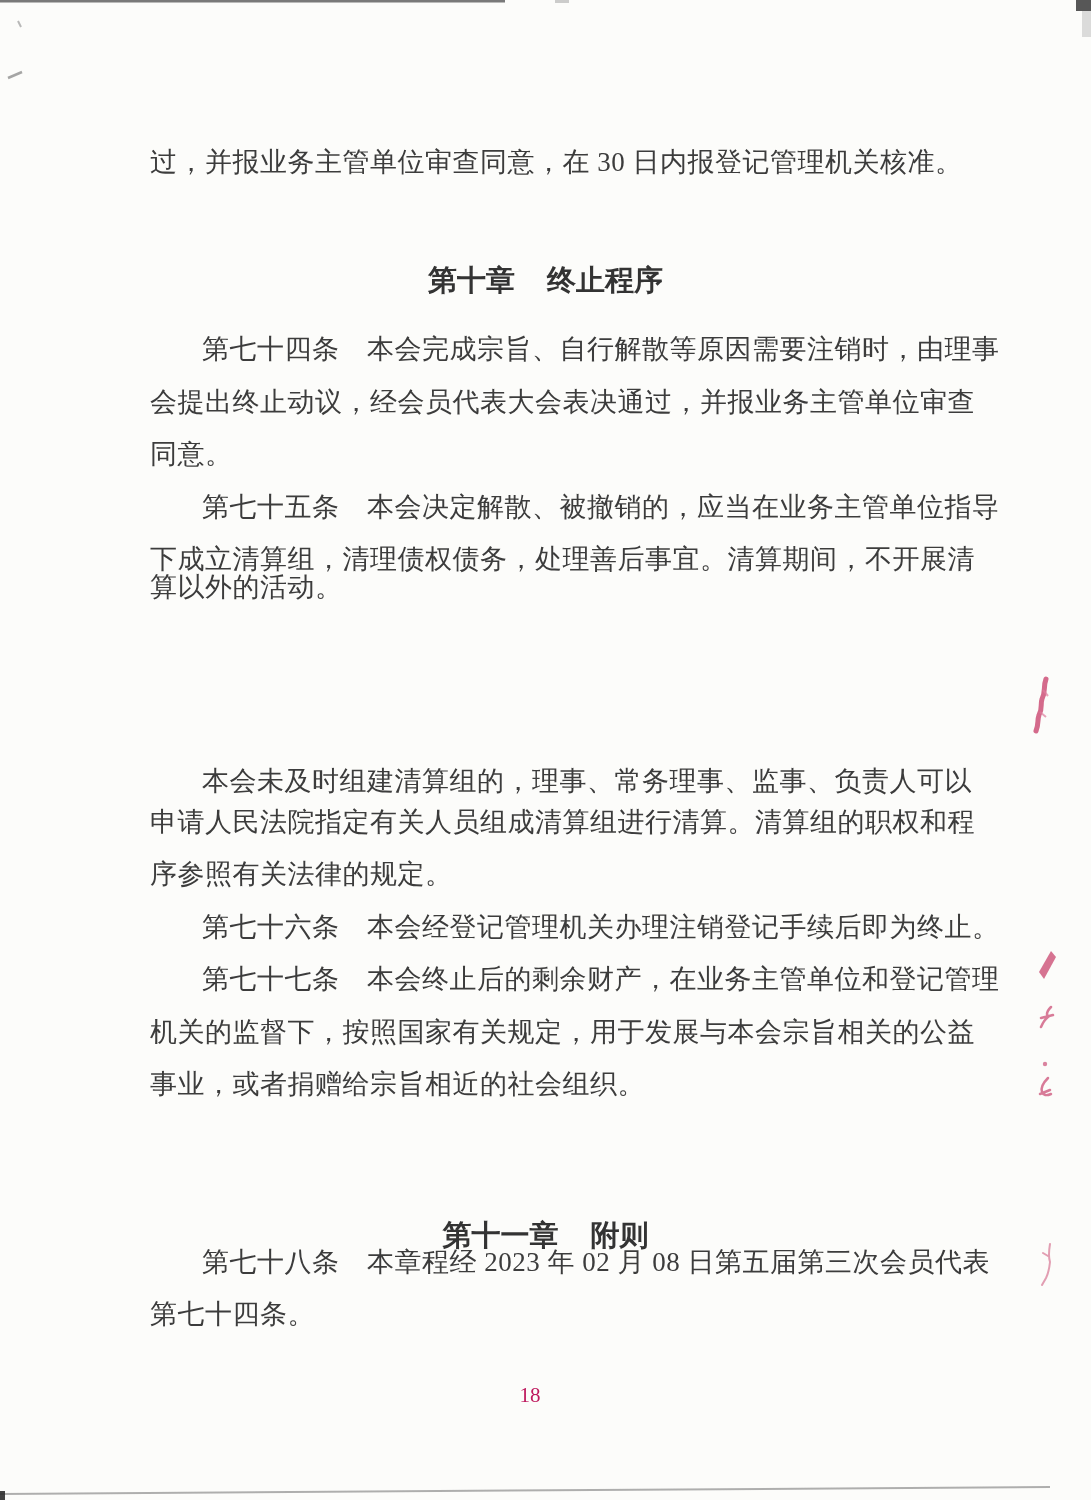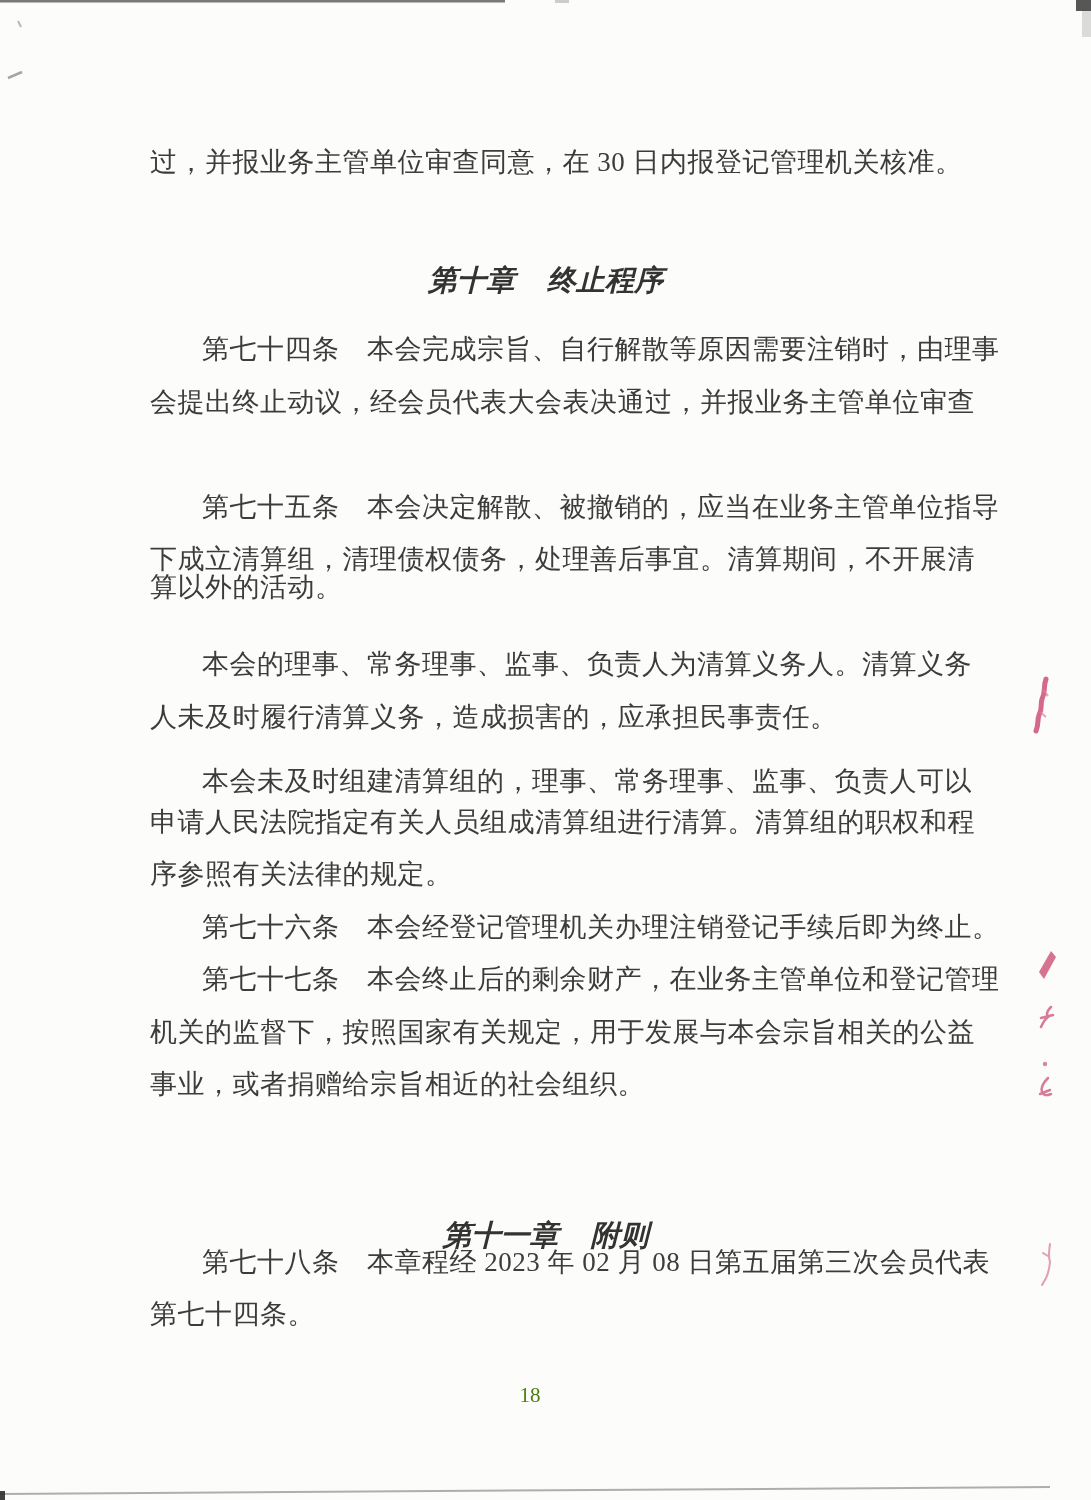--- a/index.html
+++ b/index.html
@@ -24,55 +24,53 @@
   .ln.ind{left:202px;}
   .chapter{
     position:absolute;
     left:0;width:1091px;
     text-align:center;
     font-family:"Liberation Sans","DejaVu Sans",sans-serif;
     font-weight:bold;
     font-size:29px;
     line-height:36px;
     color:#333;
-    font-style:italic;
   }
   .chapter .gap{margin-left:1.1em;}
   .pagenum{
     position:absolute;
     left:0;width:1060px;
     text-align:center;
     font-size:21px;
-    color:#4d7c0f;
+    color:#be185d;
   }
   svg.artifacts{
     position:absolute;left:0;top:0;
     pointer-events:none;
   }
 </style>
 </head>
 <body>
 
 <div class="page">
 
   <div class="ln" style="top:145px">过，并报业务主管单位审查同意，在 30 日内报登记管理机关核准。</div>
 
   <div class="chapter" style="top:262px">
     <span>第十章</span><span class="gap">终止程序</span>
   </div>
 
   <div class="ln ind" style="top:332px">第七十四条　本会完成宗旨、自行解散等原因需要注销时，由理事</div>
   <div class="ln" style="top:385px">会提出终止动议，经会员代表大会表决通过，并报业务主管单位审查</div>
+  <div class="ln" style="top:437px">同意。</div>
 
   <div class="ln ind" style="top:490px">第七十五条　本会决定解散、被撤销的，应当在业务主管单位指导</div>
   <div class="ln" style="top:542px">下成立清算组，清理债权债务，处理善后事宜。清算期间，不开展清</div>
   <div class="ln" style="top:570px">算以外的活动。</div>
 
-  <div class="ln ind" style="top:647px">本会的理事、常务理事、监事、负责人为清算义务人。清算义务</div>
-  <div class="ln" style="top:700px">人未及时履行清算义务，造成损害的，应承担民事责任。</div>
 
   <div class="ln ind" style="top:764px">本会未及时组建清算组的，理事、常务理事、监事、负责人可以</div>
   <div class="ln" style="top:805px">申请人民法院指定有关人员组成清算组进行清算。清算组的职权和程</div>
   <div class="ln" style="top:857px">序参照有关法律的规定。</div>
 
   <div class="ln ind" style="top:910px">第七十六条　本会经登记管理机关办理注销登记手续后即为终止。</div>
 
   <div class="ln ind" style="top:962px">第七十七条　本会终止后的剩余财产，在业务主管单位和登记管理</div>
   <div class="ln" style="top:1015px">机关的监督下，按照国家有关规定，用于发展与本会宗旨相关的公益</div>
   <div class="ln" style="top:1067px">事业，或者捐赠给宗旨相近的社会组织。</div>

